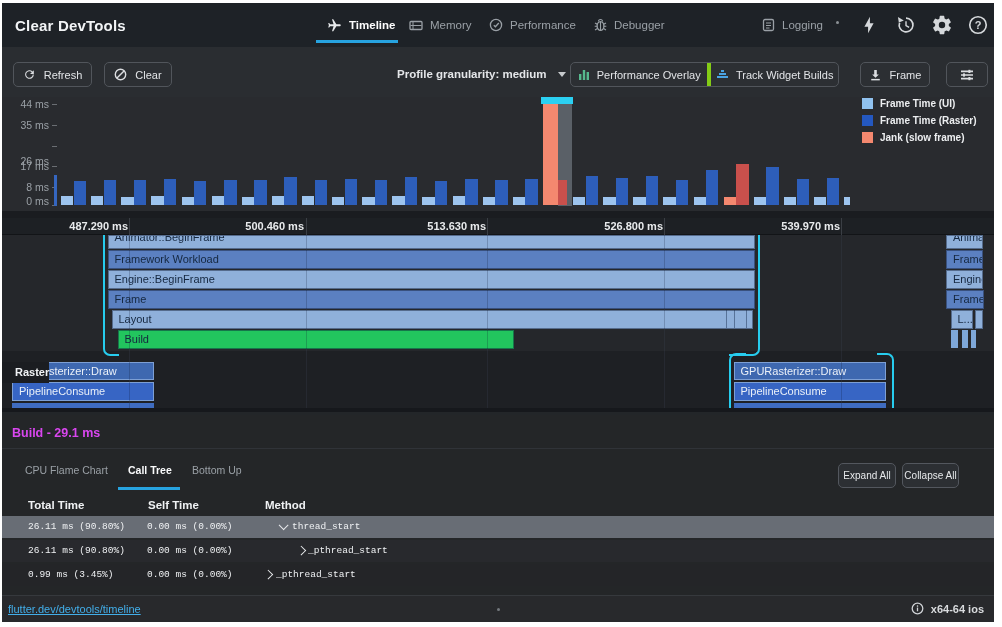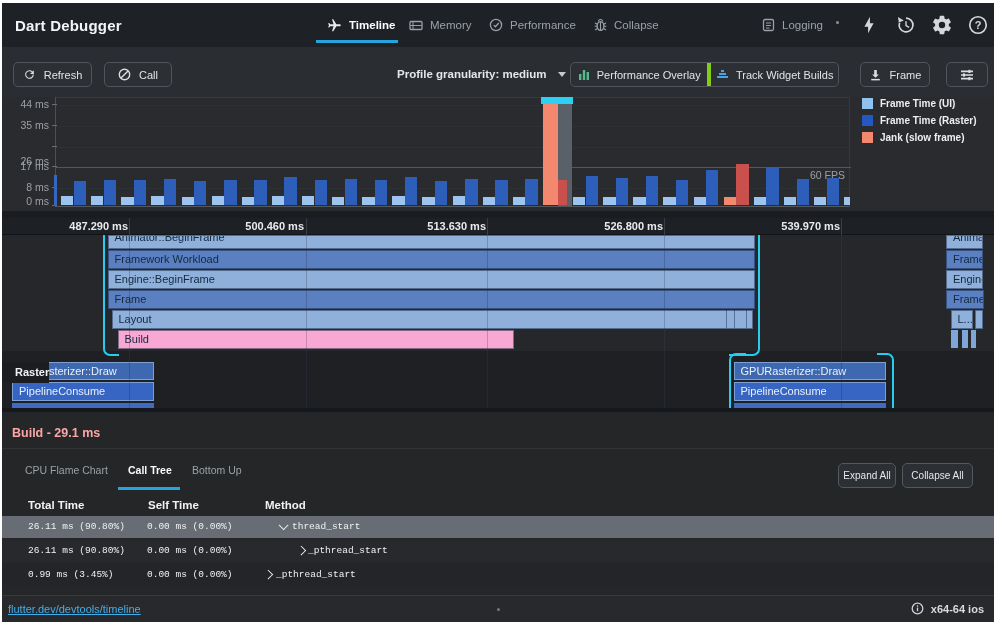--- a/index.html
+++ b/index.html
@@ -33,46 +33,46 @@
 #flame { position:absolute; left:0; top:215px; width:992px; height:194px; background:#16181c; }
 #ruler { position:absolute; left:0; top:0; width:992px; height:17px; background:#1d2024; border-bottom:1px solid #121417; }
 .rlab { position:absolute; top:2px; font-size:11px; font-weight:bold; color:#e8eaec; }
 #uisec { position:absolute; left:0; top:17px; width:992px; height:116px; background:#25272b; }
 #gpusec { position:absolute; left:0; top:133px; width:992px; height:57px; background:#1e2024; }
 .vgl { position:absolute; top:0; height:190px; width:1px; background:rgba(255,255,255,0.07); }
 .vgl2 { position:absolute; top:17px; height:173px; width:1px; background:rgba(15,25,45,0.22); }
 .fbar { position:absolute; font-size:11px; color:#15273f; line-height:17px; padding-left:6px; overflow:hidden; white-space:nowrap; }
 .fl { background:#8fb0da; border:1px solid rgba(15,25,45,0.45); }
 .fm { background:#5b80c1; border:1px solid rgba(15,25,45,0.45); }
-.fc { background:#f9a8d4; border:1px solid rgba(10,40,55,0.5); }
+.fc { background:#22c55e; border:1px solid rgba(10,40,55,0.5); }
 .gbar { position:absolute; font-size:11px; color:#eaf0f8; line-height:16px; padding-left:6px; overflow:hidden; white-space:nowrap; border:1px solid #7d9fd4; }
 .g1 { background:#3e68b0; }
 .g2 { background:#3765c4; }
 .cyb { position:absolute; }
 #rasterlab { position:absolute; left:0px; top:143.5px; width:47px; height:21px; background:#1b1d21; color:#f0f2f4; font-size:11px; font-weight:bold; line-height:21px; padding-left:13px; z-index:5; }
 #bottom { position:absolute; left:0; top:412px; width:992px; height:180px; background:#242628; }
-#btitle { position:absolute; left:10px; top:11px; font-size:12.5px; font-weight:bold; color:#fca5a5; }
+#btitle { position:absolute; left:10px; top:11px; font-size:12.5px; font-weight:bold; color:#d946ef; }
 .btab { position:absolute; top:43px; height:24px; line-height:24px; font-size:10.5px; color:#9aa0a6; white-space:nowrap; }
 .btab.sel { color:#fafbfc; font-weight:bold; }
 #btabline { position:absolute; left:116px; top:72px; width:62px; height:2.5px; background:#27a3e0; }
 .bbtn { position:absolute; top:48px; height:25px; border:1px solid #53575e; border-radius:5px; background:#2c2f33; color:#e6e8ea; font-size:10px; display:flex; align-items:center; justify-content:center; white-space:nowrap; }
 .th { position:absolute; top:84px; font-size:11.5px; font-weight:bold; color:#eff1f3; }
 .trow { position:absolute; left:0; width:992px; height:22px; font-family:"Liberation Mono",monospace; font-size:9.5px; color:#eff1f3; }
 .trow span { position:absolute; top:5px; }
 .chev { position:absolute; width:6.5px; height:6.5px; }
 .chev.down { border-left:1.6px solid #e8eaec; border-bottom:1.6px solid #e8eaec; transform:rotate(-45deg); top:6px; }
 .chev.right { border-top:1.6px solid #e8eaec; border-right:1.6px solid #e8eaec; transform:rotate(45deg); top:7px; }
 #status { position:absolute; left:0; top:592px; width:992px; height:27px; background:#28292c; border-top:1px solid #36393d;text-align:right; }
 #slink { position:absolute; left:6px; top:7px; font-size:11px; color:#42aee9; text-decoration:underline; }
 #sdev { position:absolute; right:10px; top:6px; font-size:11px; font-weight:bold; color:#d9dbde; display:flex; align-items:center; gap:7px; }
 </style></head>
 <body>
 <div id="app">
   <div id="appbar">
-    <div id="title">Dart Debugger</div>
+    <div id="title">Clear DevTools</div>
     <div class="tab sel" style="left:325px">
       <svg width="15" height="15" viewBox="0 0 24 24">
           <g transform="rotate(90 12 12)">
             <path fill="#e8eaec" d="M21 16v-2l-8-5V3.5a1.5 1.5 0 00-3 0V9l-8 5v2l8-2.5V19l-2 1.5V22l3.5-1 3.5 1v-1.5L13 19v-5.5l8 2.5z"></path>
           </g>
         </svg>
       <span>Timeline</span>
     </div>
     <div class="tab" style="left:407px">
       <svg width="14" height="13" viewBox="0 0 14 13">
@@ -86,21 +86,21 @@
           <circle cx="7" cy="7" r="5.6" fill="none" stroke="#9aa0a6" stroke-width="1.3"></circle>
           <path d="M4.8 7.2l1.6 1.6 3.4-3.8" fill="none" stroke="#9aa0a6" stroke-width="1.3"></path>
         </svg>
       <span>Performance</span>
     </div>
     <div class="tab" style="left:592px">
       <svg width="13" height="14" viewBox="0 0 13 14">
           <ellipse cx="6.5" cy="8" rx="3.4" ry="4.4" fill="none" stroke="#9aa0a6" stroke-width="1.3"></ellipse>
           <path d="M4.5 3.5a2 2 0 014 0M1 5l2.3 1.2M12 5L9.7 6.2M.7 8.3h2.5M12.3 8.3H9.8M1 12l2.4-1.5M12 12l-2.4-1.5M6.5 4v8" stroke="#9aa0a6" stroke-width="1.1" fill="none"></path>
         </svg>
-      <span>Collapse</span>
+      <span>Debugger</span>
     </div>
     <div class="tab" style="left:760px">
       <svg width="13" height="14" viewBox="0 0 13 14">
           <rect x="1.5" y="1.5" width="10" height="11" rx="1.5" fill="none" stroke="#9aa0a6" stroke-width="1.3"></rect>
           <path d="M4 5h5M4 7.5h5M4 10h3.5" stroke="#9aa0a6" stroke-width="1.1"></path>
         </svg>
       <span>Logging</span>
     </div>
     <div class="abs" style="left:834px;top:18px;width:3px;height:3px;border-radius:50%;background:#8b9095"></div>
     <div class="icobtn" style="left:856px"><svg width="22" height="22" viewBox="0 0 24 24">
@@ -125,21 +125,21 @@
       <svg width="13" height="13" viewBox="0 0 24 24">
           <path fill="#dcdee1" d="M17.65 6.35A8 8 0 1020 12h-2.1a6 6 0 11-1.7-4.2L13 11h7V4l-2.35 2.35z"></path>
         </svg>
       <span>Refresh</span>
     </div>
     <div class="btn" style="left:102px;width:68px">
       <svg width="13" height="13" viewBox="0 0 14 14">
           <circle cx="7" cy="7" r="5.6" fill="none" stroke="#dcdee1" stroke-width="1.5"></circle>
           <line x1="3.2" y1="10.8" x2="10.8" y2="3.2" stroke="#dcdee1" stroke-width="1.5"></line>
         </svg>
-      <span>Call</span>
+      <span>Clear</span>
     </div>
     <div id="pgran">Profile granularity: medium
       <span style="display:inline-block;width:0;height:0;border-left:4.5px solid transparent;border-right:4.5px solid transparent;border-top:5px solid #c7cacd;margin-left:8px;position:relative;top:-1px"></span>
     </div>
     <div class="grp" style="left:568px;width:269px">
       <div class="seg" style="width:141px;border-right:4px solid #84cc16">
         <svg width="12" height="12" viewBox="0 0 12 12">
             <rect x="1" y="5" width="2.4" height="6" fill="#56b98e"></rect>
             <rect x="4.8" y="1" width="2.4" height="10" fill="#56b98e"></rect>
             <rect x="8.6" y="3" width="2.4" height="8" fill="#56b98e"></rect>
@@ -165,28 +165,20 @@
     <div class="btn" style="left:944px;width:42px">
       <svg width="14" height="14" viewBox="0 0 14 14">
           <path d="M1 3.4h12M1 7h12M1 10.6h12" stroke="#dcdee1" stroke-width="1.6"></path>
           <rect x="8.4" y="1.8" width="2" height="3.2" fill="#dcdee1"></rect>
           <rect x="3" y="5.4" width="2" height="3.2" fill="#dcdee1"></rect>
           <rect x="8.4" y="9" width="2" height="3.2" fill="#dcdee1"></rect>
         </svg>
     </div>
   </div>
   <div id="chartwrap">
-    <div id="plot">
-      <div class="hgl" style="top:7.3px"></div>
-      <div class="hgl" style="top:27.9px"></div>
-      <div class="hgl" style="top:48.6px"></div>
-      <div class="hgl" style="top:69.2px;background:#54575c"></div>
-      <div class="hgl" style="top:90.1px"></div>
-      <div class="abs" style="right:4px;top:71px;font-size:10.5px;color:#9aa0a6">60 FPS</div>
-    </div>
     <div class="abs" style="left:50px;top:7.3px;width:5px;height:1px;background:#6a6e73"></div>
     <div class="abs" style="left:50px;top:27.9px;width:5px;height:1px;background:#6a6e73"></div>
     <div class="abs" style="left:50px;top:48.6px;width:5px;height:1px;background:#6a6e73"></div>
     <div class="abs" style="left:50px;top:69.2px;width:5px;height:1px;background:#6a6e73"></div>
     <div class="abs" style="left:50px;top:90.1px;width:5px;height:1px;background:#6a6e73"></div>
     <div class="abs" style="left:50px;top:108.3px;width:5px;height:1px;background:#6a6e73"></div>
     <div class="ylab" style="left:3px;top:1.3px">44 ms</div>
     <div class="ylab" style="left:3px;top:21.9px">35 ms</div>
     <div class="ylab" style="left:3px;top:58px">26 ms</div>
     <div class="ylab" style="left:3px;top:63.2px">17 ms</div>
@@ -320,21 +312,21 @@
   <div class="abs" style="left:495px;top:412px;width:11px;height:1.5px;background:#8a8e93"></div>
   <div class="abs" style="left:495px;top:415.5px;width:11px;height:1.5px;background:#8a8e93"></div>
   <div id="bottom">
     <div id="btitle">Build - 29.1 ms</div>
     <div class="abs" style="left:0;top:33px;width:992px;height:1px;background:#303338"></div>
     <div class="btab" style="left:23px">CPU Flame Chart</div>
     <div class="btab sel" style="left:126px">Call Tree</div>
     <div class="btab" style="left:190px">Bottom Up</div>
     <div id="btabline"></div>
     <div class="bbtn" style="left:836px;width:58px">Expand All</div>
-    <div class="bbtn" style="left:900px;width:71px">Collapse All</div>
+    <div class="bbtn" style="left:900px;width:57px">Collapse All</div>
     <div class="th" style="left:26px">Total Time</div>
     <div class="th" style="left:146px">Self Time</div>
     <div class="th" style="left:263px">Method</div>
     <div class="trow" style="top:101px;background:#686d75">
       <span style="left:26px">26.11 ms (90.80%)</span>
         <span style="left:145px">0.00 ms (0.00%)</span>
       <div class="chev down" style="left:278px"></div>
         <span style="left:290px">thread_start</span>
     </div>
     <div class="trow" style="top:125px;background:#28292d">

